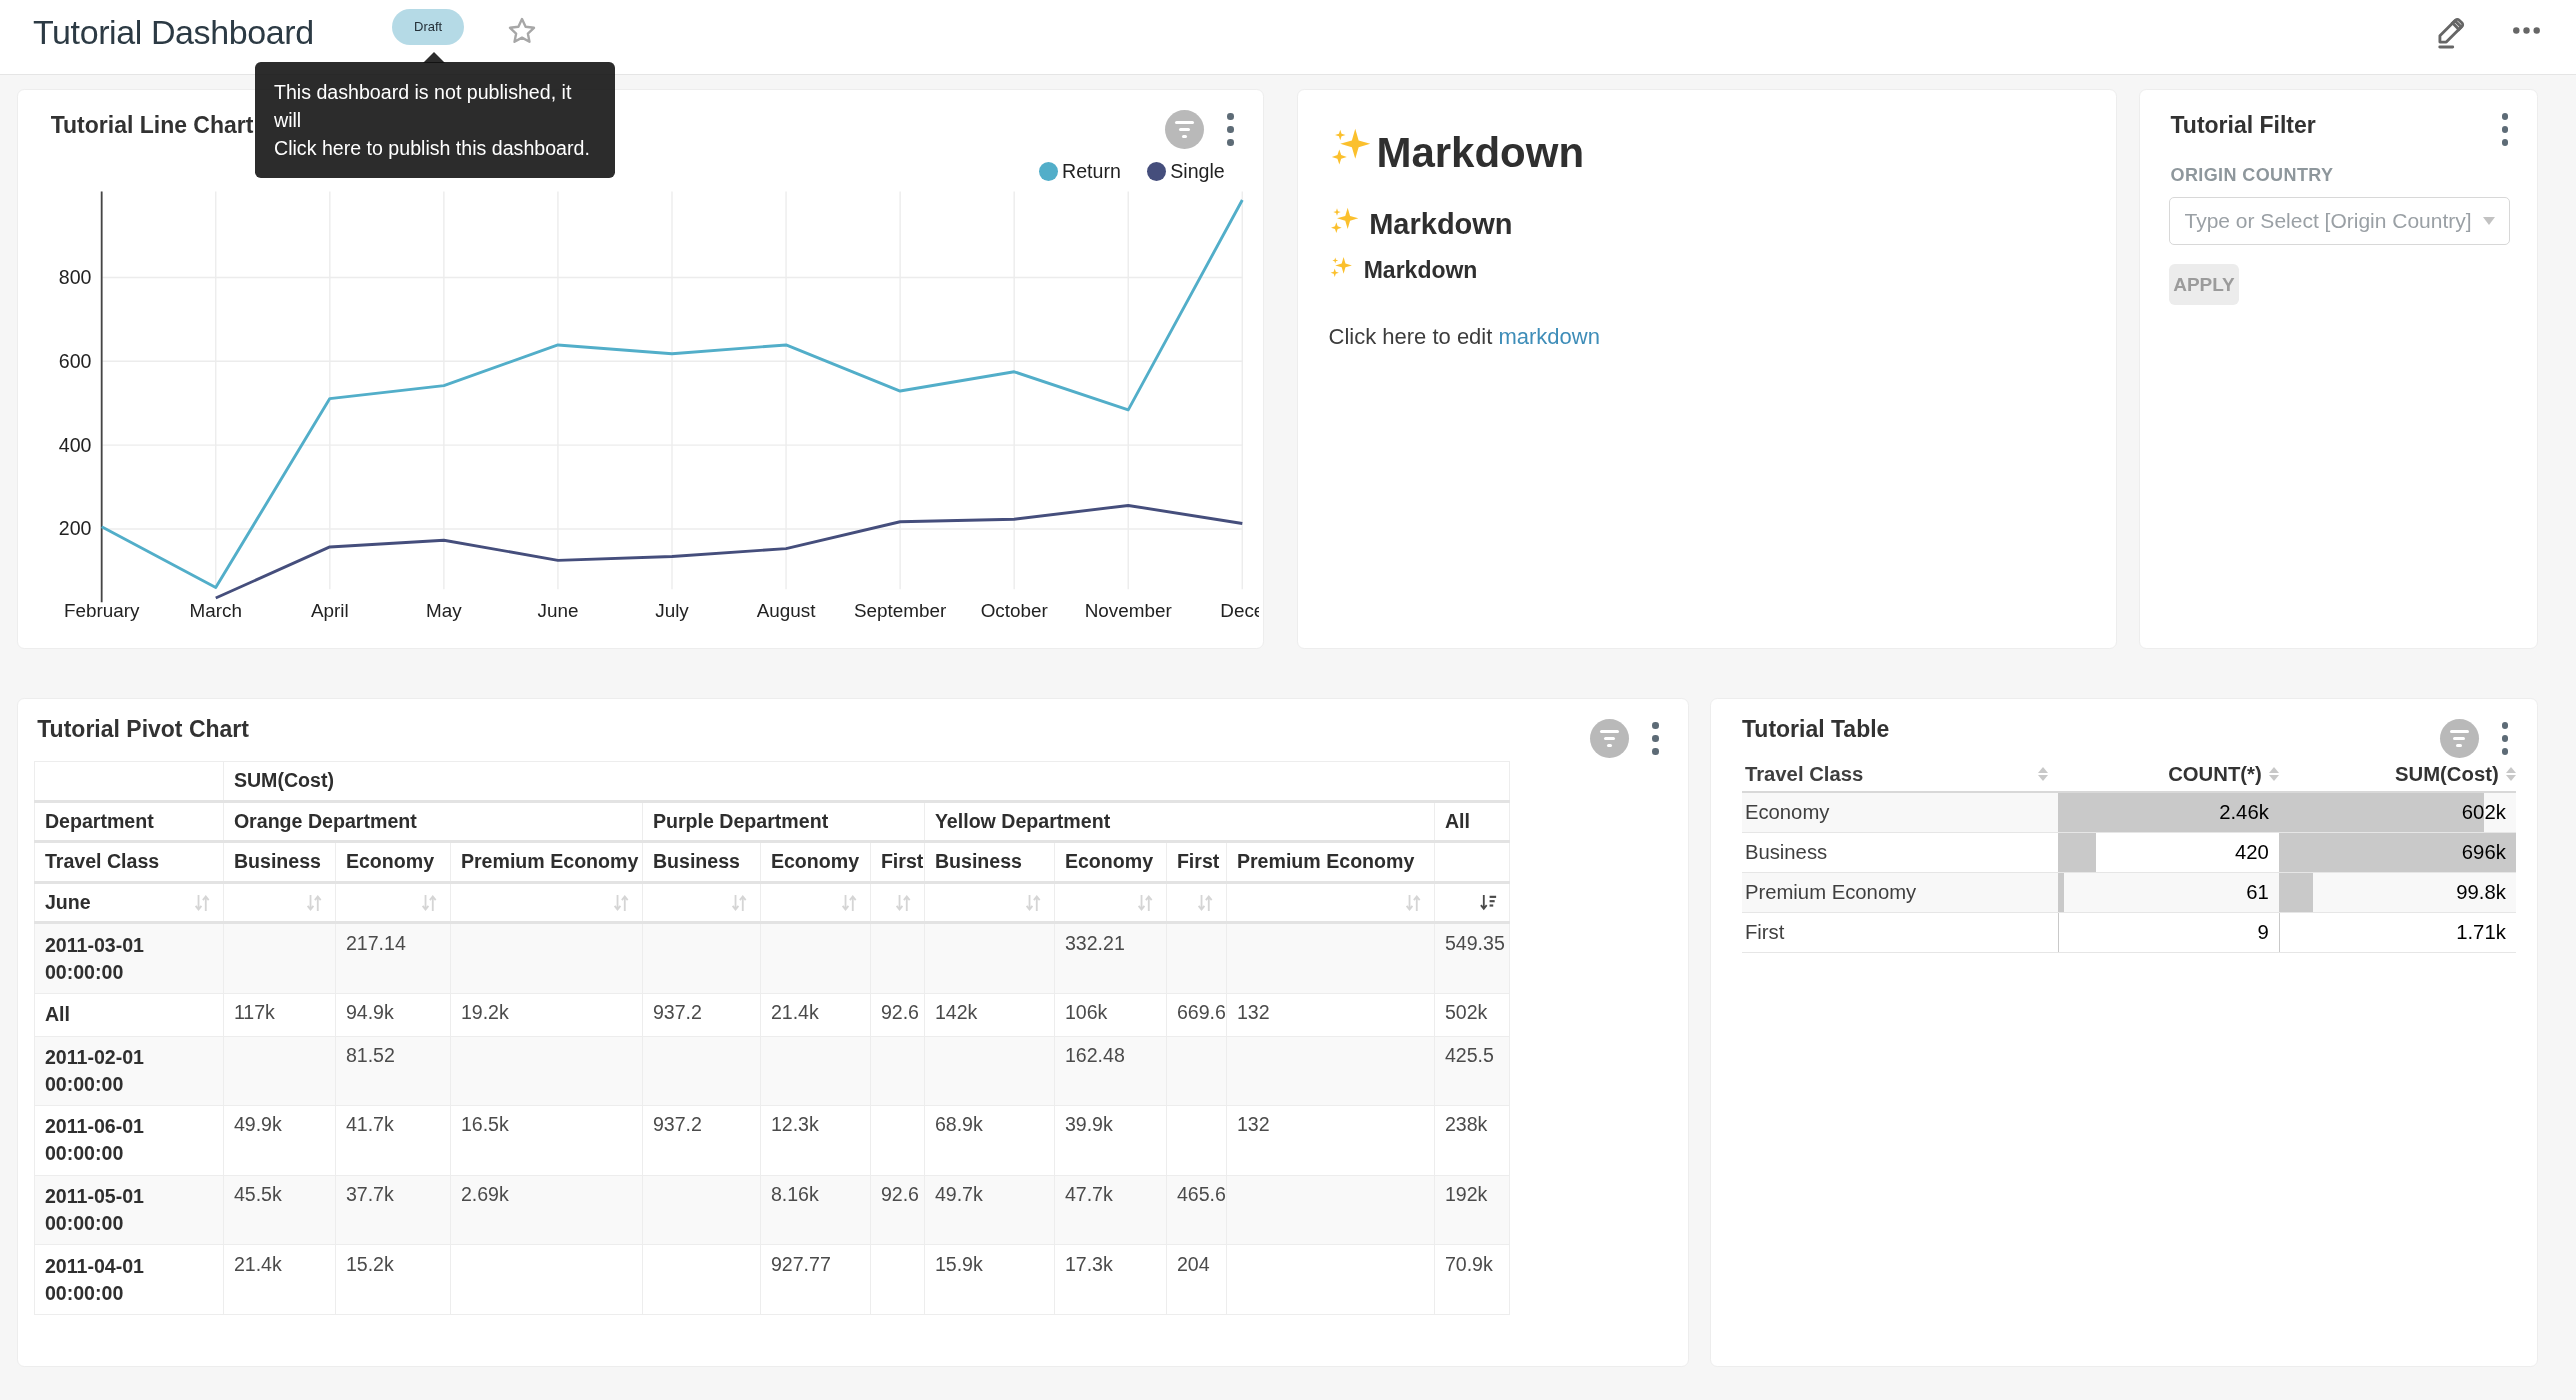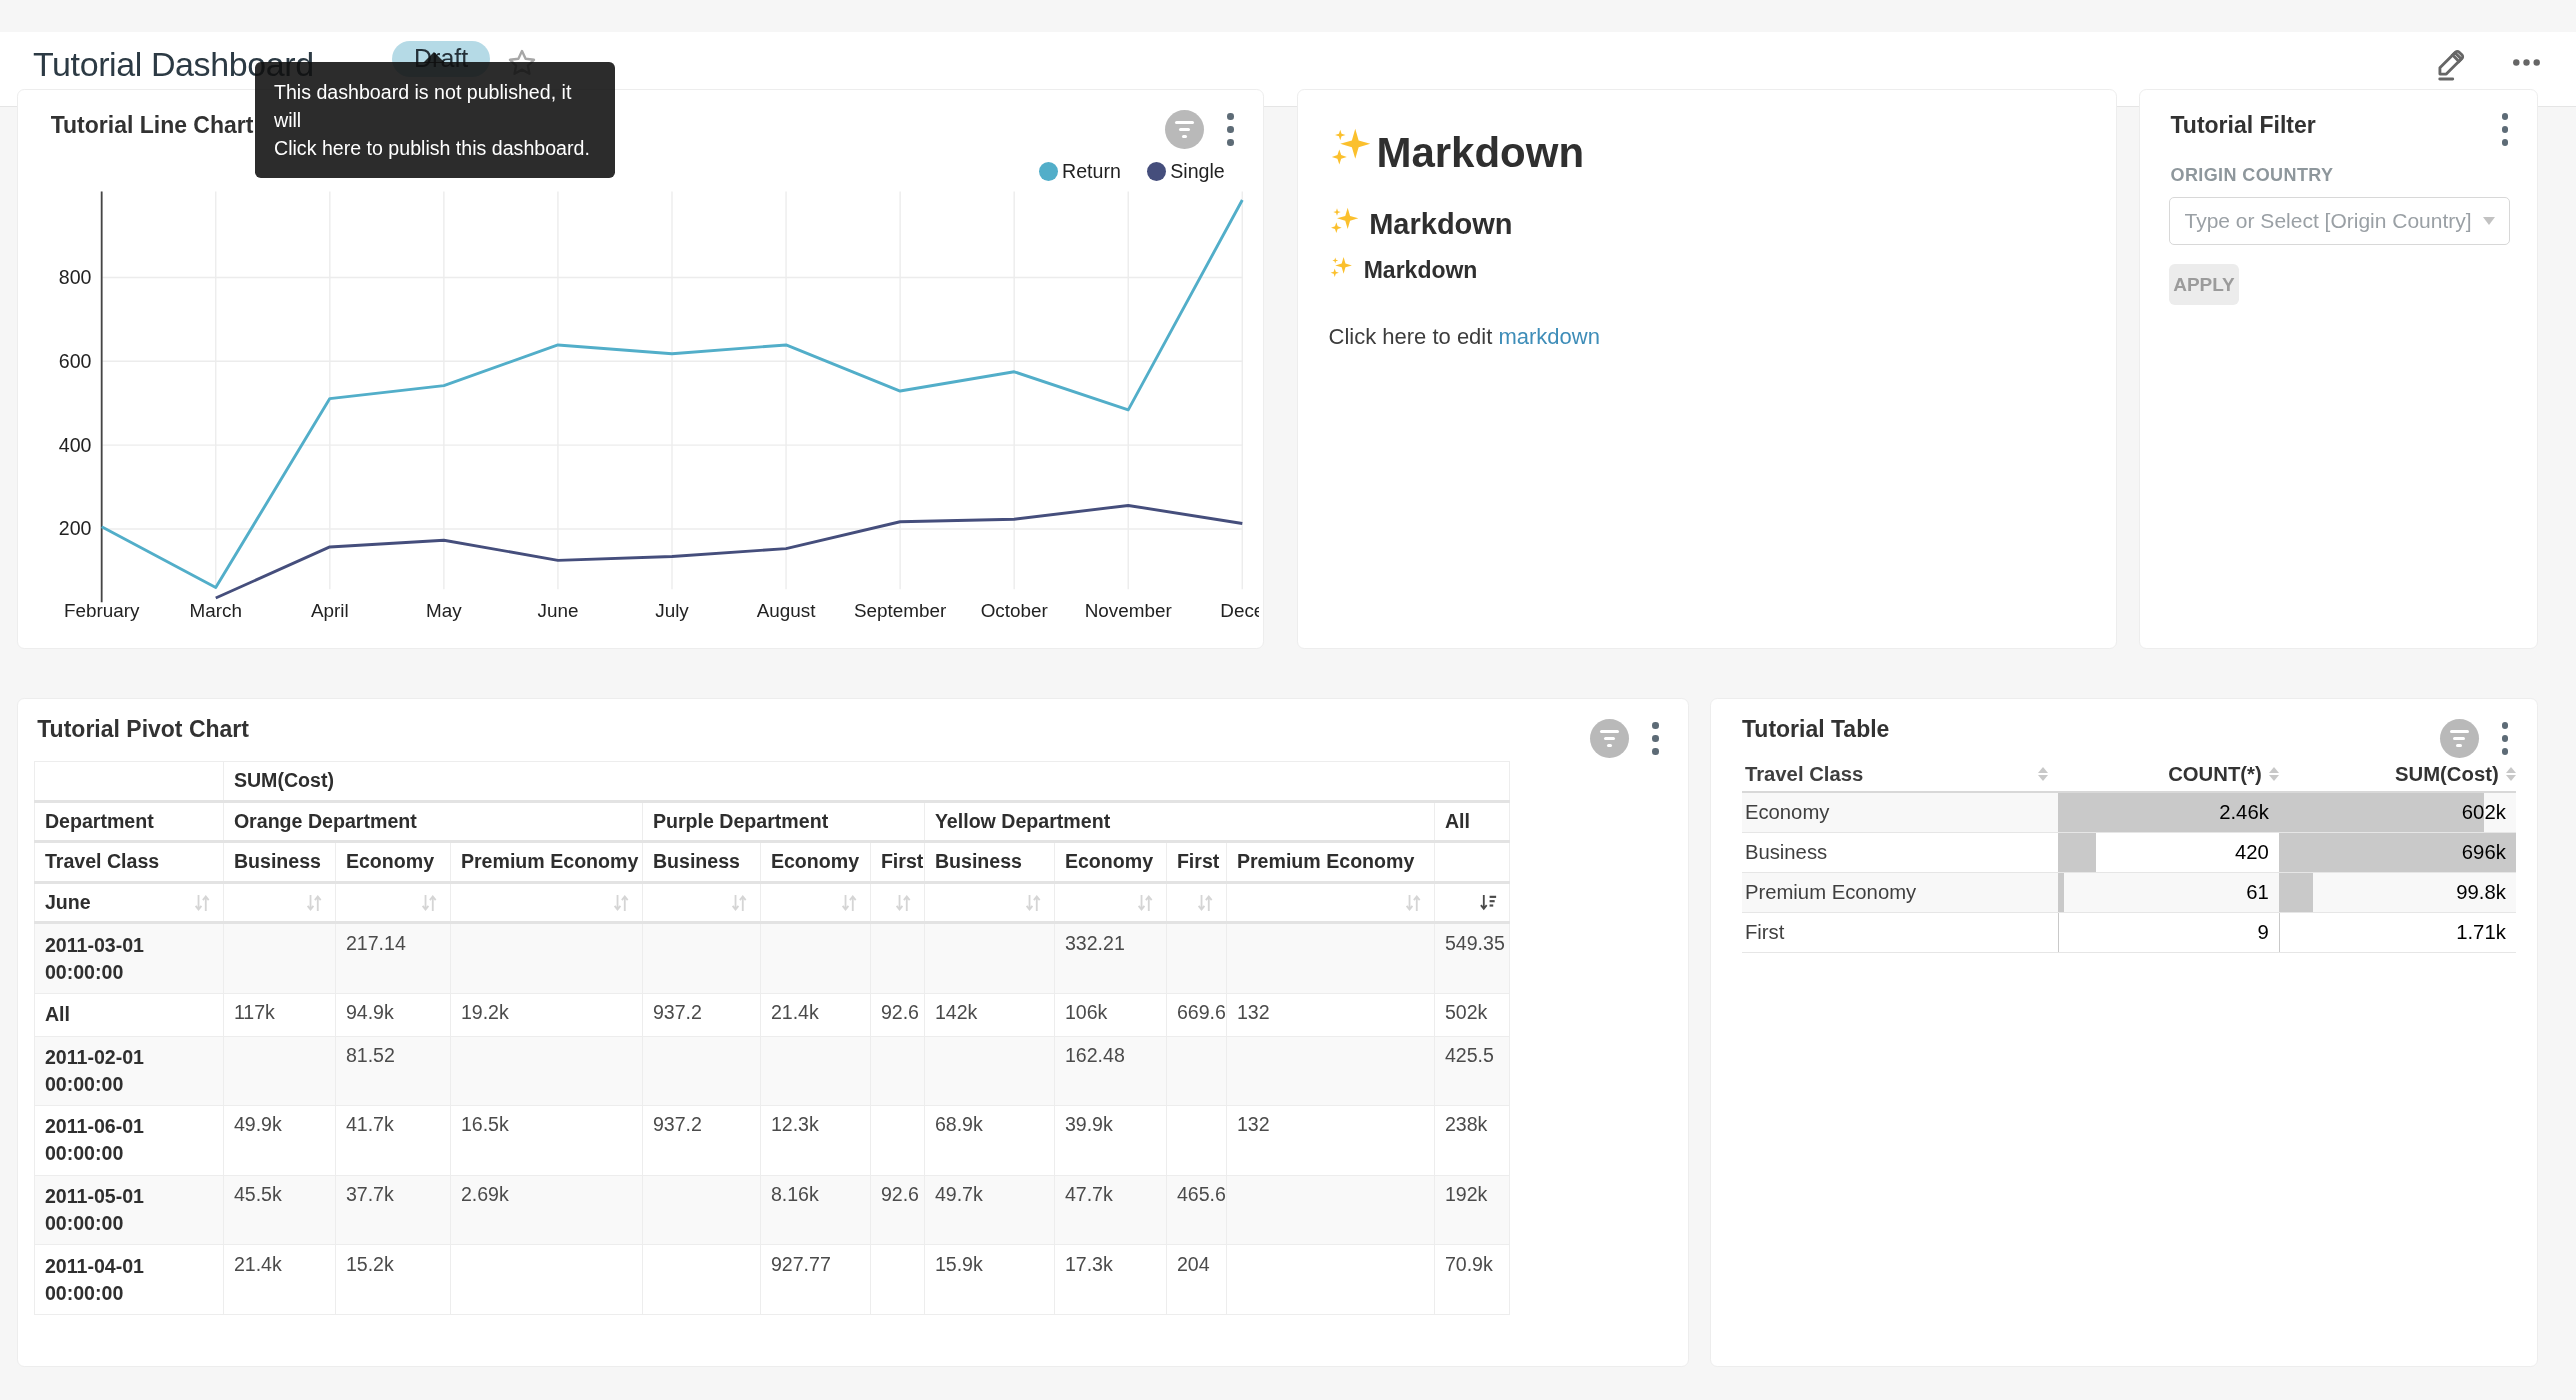--- a/index.html
+++ b/index.html
@@ -1,22 +1,22 @@
 <!DOCTYPE html>
 <html style="font-size:11.6px"><head>
 <meta charset="utf-8">
 <style>
   * { margin:0; padding:0; box-sizing:border-box; }
   html,body { width:2576px; height:1400px; background:#f6f6f6; font-family:"Liberation Sans","DejaVu Sans",sans-serif; color:#333; overflow:hidden; }
   #stage { position:absolute; top:0; left:0; width:2576px; height:1400px; }
 
   
-  .app-header { position:absolute; top:0; left:0; width:2576px; height:75px; background:#fff; border-bottom:1.5px solid #e5e5e5;margin-top:32px; }
+  .app-header { position:absolute; top:0; left:0; width:2576px; height:75px; background:#fff; border-bottom:1.5px solid #e5e5e5; }
   .dash-title { position:absolute; left:33px; top:13px; font-size:34px; font-weight:500; color:#2c3a44; letter-spacing:-0.4px; }
-  .draft-badge { position:absolute; left:392px; top:8.7px; height:36px; padding:0 22px; background:#b5dae6; border-radius:19px; display:flex; align-items:center; font-size:25px; color:#243038; cursor:pointer; }
+  .draft-badge { position:absolute; left:392px; top:8.7px; height:36px; padding:0 22px; background:#b5dae6; border-radius:19px; display:flex; align-items:center; font-size:13px; color:#243038; cursor:pointer; }
   .fav-star { position:absolute; left:506px; top:15.2px; width:32px; height:32px; cursor:pointer; }
   .hdr-icons { position:absolute; right:29px; top:10.2px; display:flex; gap:35px; align-items:center; }
   .icon-btn { width:41px; height:41px; display:flex; align-items:center; justify-content:center; cursor:pointer; }
 
   
   .tooltip { position:absolute; left:255px; top:62px; width:360px; background:rgba(15,15,15,0.88); border-radius:5.8px; padding:16px 19px; z-index:50; }
   .tooltip .arrow { position:absolute; top:-10.2px; left:168px; width:0; height:0; border-left:11px solid transparent; border-right:11px solid transparent; border-bottom:11px solid rgba(15,15,15,0.88); }
   .tooltip p { color:#fff; font-size:19.6px; line-height:28px; font-weight:400; }
 
   

